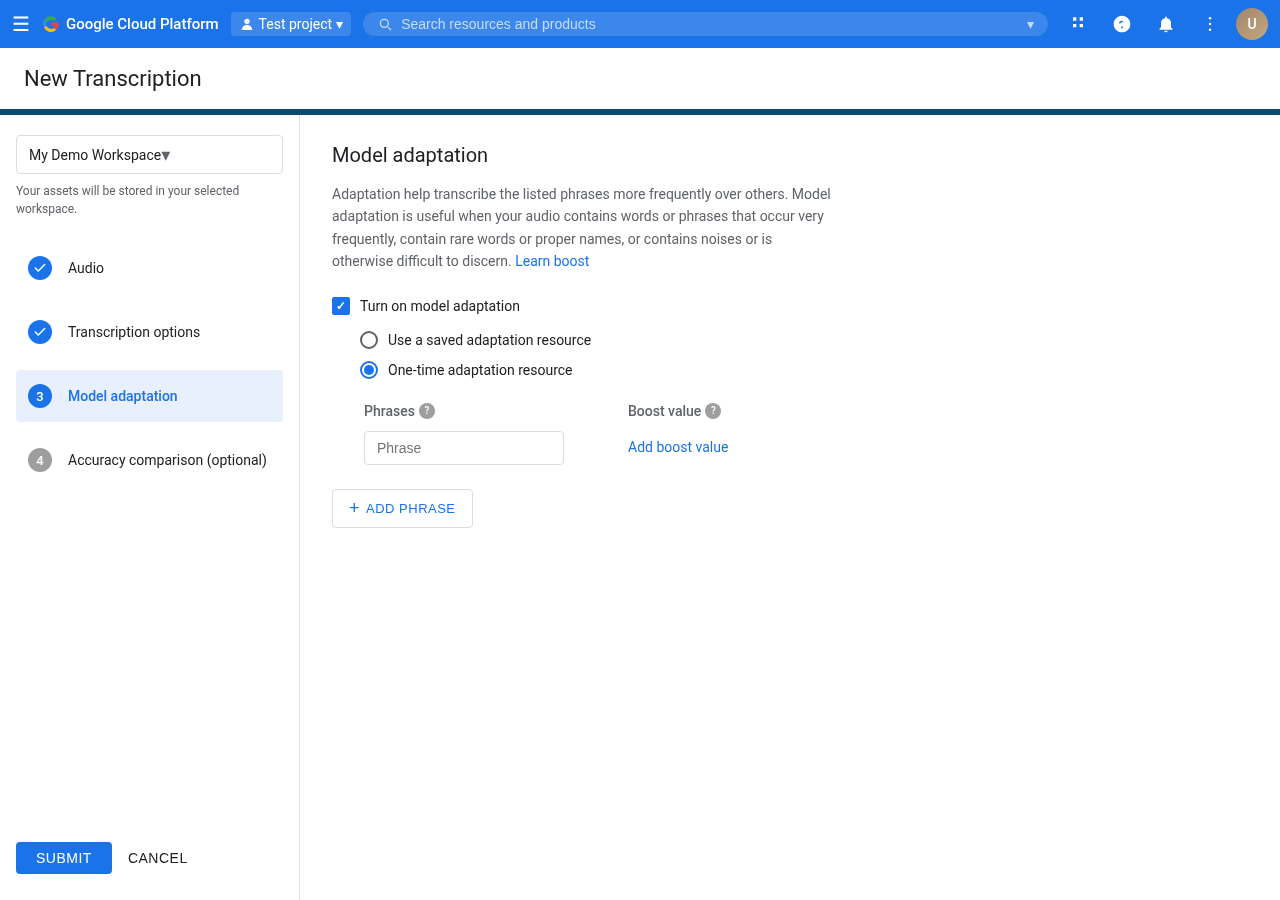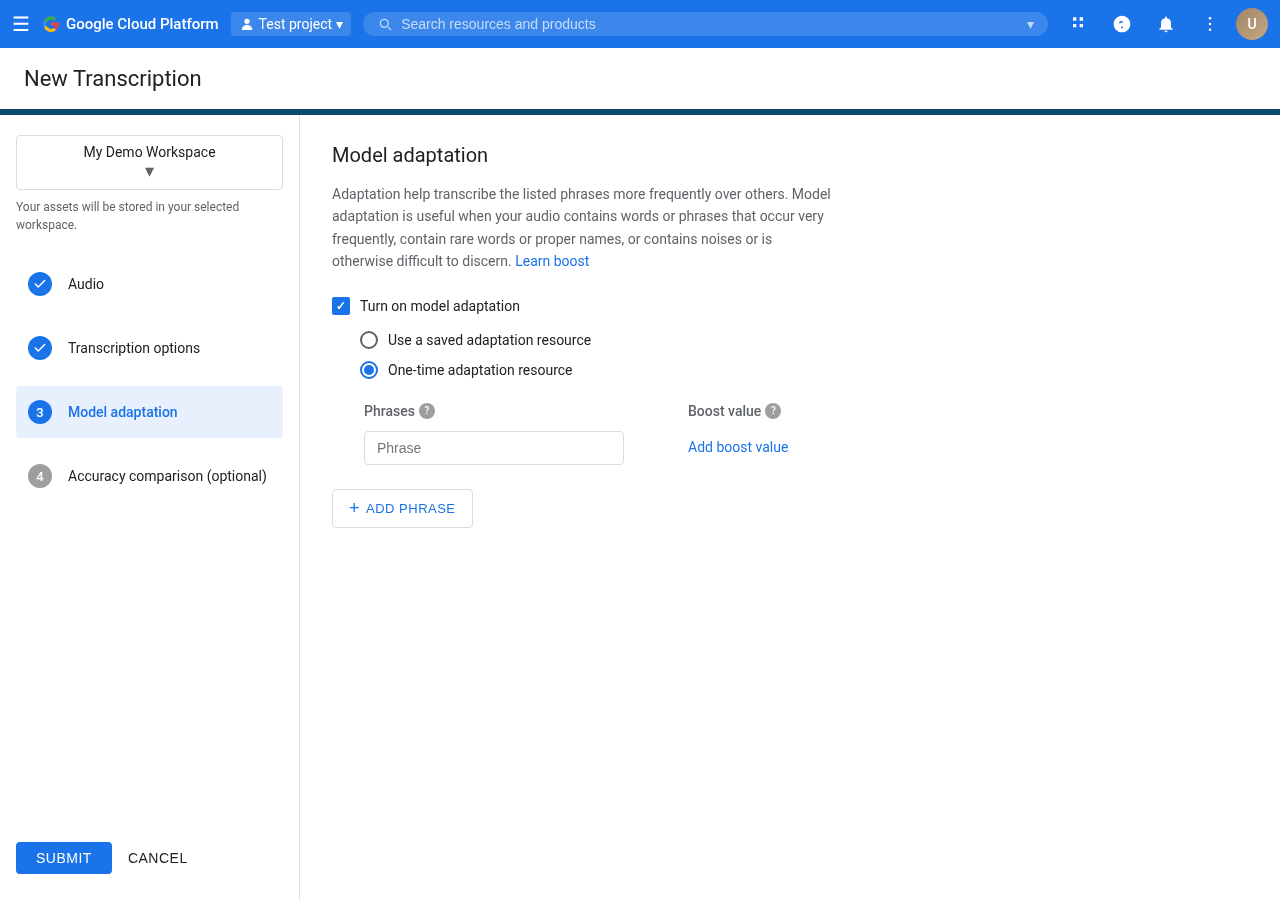--- a/index.html
+++ b/index.html
@@ -59,22 +59,21 @@
       border-right: 1px solid #e0e0e0;
       padding: 20px 16px;
       flex-shrink: 0;
       display: flex;
       flex-direction: column;
     }
     .workspace-dropdown {
       display: flex; align-items: center;
       border: 1px solid #dadce0; border-radius: 4px;
       padding: 8px 12px; cursor: pointer; margin-bottom: 8px;
-      justify-content: center;
-      flex-direction: column;
+      justify-content: flex-start;
     }
     .workspace-dropdown-label { font-size: 14px; color: #202124; }
     .workspace-dropdown-arrow { color: #5f6368; font-size: 18px; }
 
     .workspace-info { font-size: 12px; color: #5f6368; margin-bottom: 24px; line-height: 1.5; }
 
     .step-list { display: flex; flex-direction: column; gap: 12px; flex: 1; }
     .step-item {
       display: flex; align-items: center; gap: 16px;
       padding: 14px 12px; cursor: pointer; border-radius: 4px;
@@ -147,21 +146,21 @@
     .phrase-col { display: flex; flex-direction: column; gap: 4px; margin-left: 32px; }
     .col-header { display: flex; align-items: center; gap: 4px; font-size: 14px; color: #5f6368; font-weight: 500; margin-bottom: 8px; }
     .help-icon {
       width: 16px; height: 16px; border-radius: 50%; background: #9e9e9e;
       color: #fff; font-size: 10px; display: flex; align-items: center; justify-content: center;
       cursor: pointer;
     }
     .phrase-input {
       border: 1px solid #dadce0; border-radius: 4px;
       padding: 8px 12px; font-size: 14px; color: #202124;
-      outline: none; width: 260px;
+      outline: none; width: 200px;
     }
     .boost-link { color: #1a73e8; text-decoration: none; font-size: 14px; cursor: pointer; margin-top: 8px; }
 
     
     .btn-add-phrase {
       display: flex; align-items: center; gap: 6px;
       border: 1px solid #dadce0; background: #fff;
       color: #1a73e8; font-size: 13px; font-weight: 500;
       padding: 8px 16px; border-radius: 4px; cursor: pointer;
       text-transform: uppercase; letter-spacing: 0.5px;

